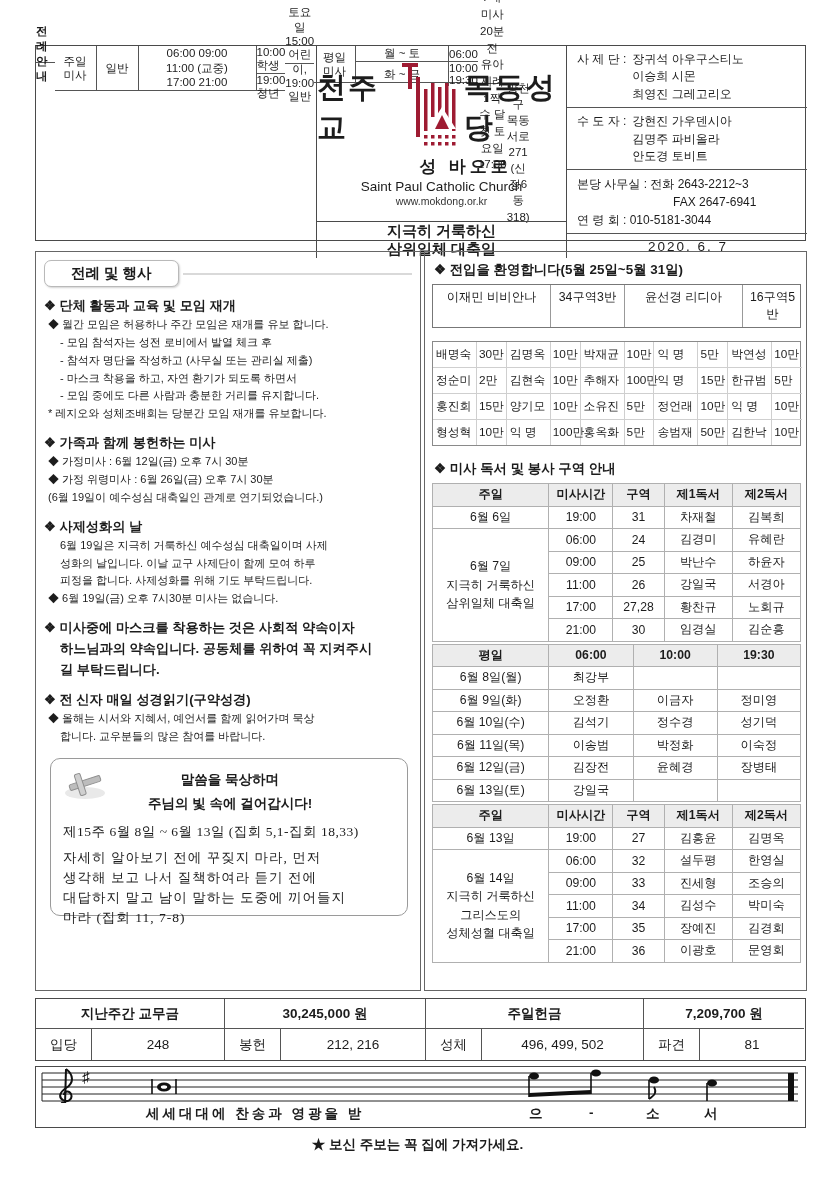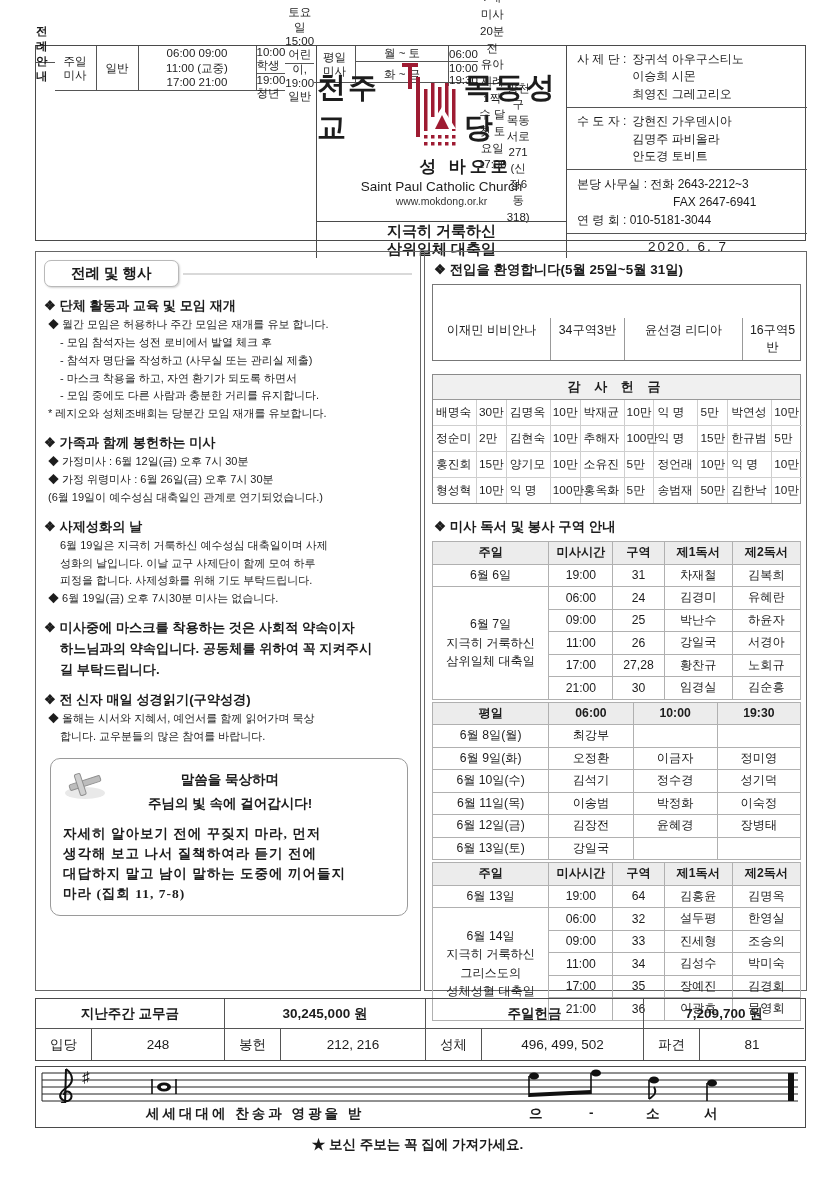--- a/index.html
+++ b/index.html
@@ -67,27 +67,27 @@
   .sec{margin-bottom:9px;}
   .ln{font-size:11px;line-height:1.62;}
   .tit{font-weight:bold;font-size:13.2px;line-height:1.6;}
   .l1{padding-left:4px;}
   .l2{padding-left:16px;}
   .lp{padding-left:16px;}
 
   .quote{position:relative;margin:12px 4px 0 6px;border:1.2px solid #9a9a9a;border-radius:10px;padding:9px 10px 10px 12px;height:158px;box-sizing:border-box;}
   .q-title{ text-align:center;font-weight:bold;font-size:13.5px;line-height:1.8;}
   .q-week{font-family:"Liberation Serif",serif;font-size:13.5px;margin-top:6px;letter-spacing:.5px;}
-  .q-body{font-family:"Liberation Serif",serif;font-size:13.5px;line-height:1.5;margin-top:7px;letter-spacing:1px;font-weight:bold;}
+  .q-body{font-family:"Liberation Serif",serif;font-size:13.5px;line-height:1.5;margin-top:7px;letter-spacing:1px;}
   .q-icon{position:absolute;left:10px;top:8px;}
 
   .rh{font-weight:bold;font-size:13.4px;margin:3px 0 5px 2px;}
 
   .welcome{display:grid;grid-template-columns:118px 74px 118px 59px;width:369px;border:1px solid #777;box-sizing:border-box;}
-  .welcome > div{border-right:1px solid #999;padding:4px 2px;text-align:center;font-size:12.3px;box-sizing:border-box;margin-top:33px;}
+  .welcome > div{border-right:1px solid #999;padding:4px 2px;text-align:center;font-size:12.3px;box-sizing:border-box;}
   .welcome > div:last-child{border-right:none;}
 
   .thanks{width:369px;border:1.2px solid #8a8a8a;box-sizing:border-box;margin-top:13px;}
   .th-title{background:#f0f0f0;border-bottom:1px solid #999;text-align:center;font-weight:bold;font-size:13px;letter-spacing:5px;padding:3px 0;}
   .th-grid{display:grid;grid-template-columns:44px 29.8px 44px 29.8px 44px 29.8px 44px 29.8px 44px 29.8px;}
   .th-grid > div{border-right:1px solid #cfcfcf;border-bottom:1px solid #cfcfcf;font-size:11.8px;padding:4.5px 2px;box-sizing:border-box;white-space:nowrap;}
   .th-grid > div:nth-child(10n){border-right:none;}
   .th-grid > div.nm{text-align:left;padding-left:3px;}
   .th-grid > div.am{text-align:right;padding-right:12px;}
   .th-grid > div.last{border-bottom:none;}
@@ -286,41 +286,41 @@
         <svg width="48" height="34" viewBox="0 0 48 34">
           <ellipse cx="24" cy="26" rx="20" ry="6" fill="#e9e9e9"></ellipse>
           <g transform="rotate(-18 24 16)">
             <rect x="8" y="13" width="32" height="6" rx="1.5" fill="#bdbdbd" stroke="#8f8f8f" stroke-width="1"></rect>
             <rect x="16" y="5" width="6" height="22" rx="1.5" fill="#cfcfcf" stroke="#8f8f8f" stroke-width="1"></rect>
           </g>
         </svg>
       </span>
       <div class="q-title">말씀을 묵상하며</div>
       <div class="q-title">주님의 빛 속에 걸어갑시다!</div>
+      <div class="q-week">제15주 6월 8일 ~ 6월 13일 (집회 5,1-집회 18,33)</div>
       <div class="q-body">
         <div>자세히 알아보기 전에 꾸짖지 마라, 먼저</div>
         <div>생각해 보고 나서 질책하여라 듣기 전에</div>
         <div>대답하지 말고 남이 말하는 도중에 끼어들지</div>
         <div>마라    (집회 11, 7-8)</div>
       </div>
     </div>
   </div>
 
   <div class="rightbox">
 
     <div class="rh">❖ 전입을 환영합니다(5월 25일~5월 31일)</div>
     <div class="welcome">
       <div>이재민 비비안나</div>
       <div>34구역3반</div>
       <div>윤선경 리디아</div>
       <div>16구역5반</div>
     </div>
 
     <div class="thanks">
-      <div class="th-title">감 사 헌 금</div>
       <div class="th-grid">
         <div class="nm">배명숙</div>
           <div class="am">30만</div>
           <div class="nm">김명옥</div>
           <div class="am">10만</div>
           <div class="nm">박재균</div>
           <div class="am">10만</div>
           <div class="nm">익 명</div>
           <div class="am">5만</div>
           <div class="nm">박연성</div>
@@ -486,21 +486,21 @@
           <tr class="hdr">
         <td>주일</td>
         <td>미사시간</td>
         <td>구역</td>
         <td>제1독서</td>
         <td>제2독서</td>
       </tr>
       <tr>
         <td>6월 13일</td>
         <td>19:00</td>
-        <td>64</td>
+        <td>27</td>
         <td>김홍윤</td>
         <td>김명옥</td>
       </tr>
       <tr>
         <td class="grp" rowspan="5">
           <div>6월 14일</div>
           <div>지극히 거룩하신</div>
           <div>그리스도의</div>
           <div>성체성혈 대축일</div>
         </td>

